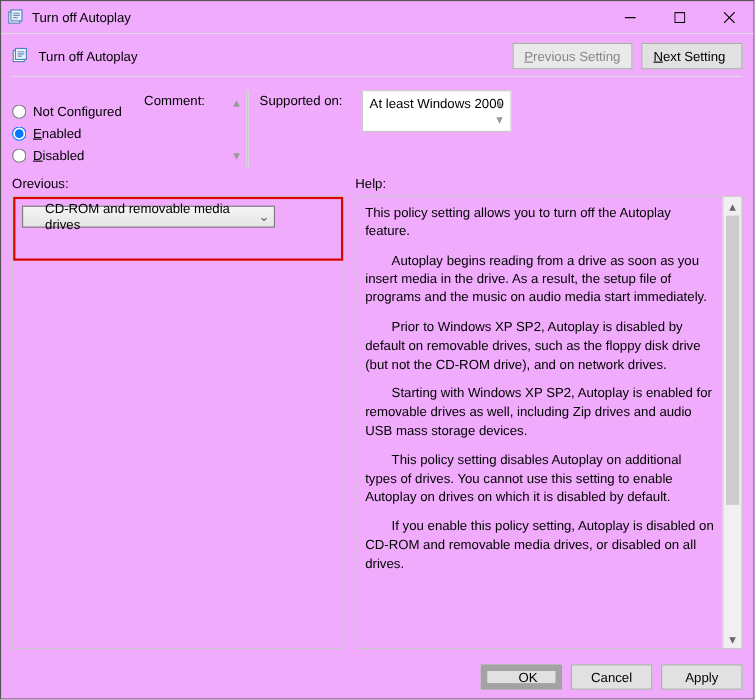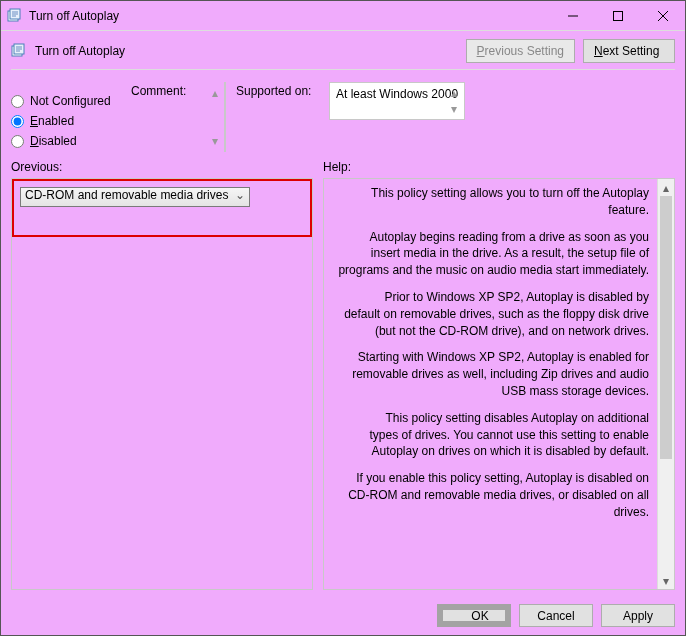--- a/index.html
+++ b/index.html
@@ -26,23 +26,23 @@
 .supported-box { flex: 1; height: 38px; border: 1px solid #c8c8c8; position: relative; background: #fff; padding: 4px 6px; }
 .scroll-arrow { position: absolute; right: 2px; width: 16px; height: 16px; display: flex; align-items: center; justify-content: center; color: #999; }
 .scroll-arrow.up { top: 2px; }
 .scroll-arrow.down { bottom: 2px; }
 .columns-hdr { display: flex; padding: 2px 10px 4px; }
 .columns-hdr .c1 { width: 312px; }
 .lower { display: flex; padding: 0 10px 6px; gap: 10px; flex: 1; min-height: 0; }
 .options-panel { width: 302px; border: 1px solid #c8c8c8; position: relative; }
 .options-inner { border: 2px solid #d00; margin: 0; padding: 6px; height: 58px; }
 .opt-label { margin-bottom: 4px; }
-.opt-select { width: 230px; height: 20px; border: 1px solid #7a7a7a; background: linear-gradient(#f5f5f5,#e4e4e4); display: flex; padding: 0 4px; position: relative; }
+.opt-select { width: 230px; height: 20px; border: 1px solid #7a7a7a; background: linear-gradient(#f5f5f5,#e4e4e4); display: flex; align-items: center; padding: 0 20px; position: relative; }
 .opt-select .chev { position: absolute; right: 4px; color: #555; }
-.help-panel { flex: 1; border: 1px solid #c8c8c8; display: flex; min-width: 0; text-align: right; }
+.help-panel { flex: 1; border: 1px solid #c8c8c8; display: flex; min-width: 0; }
 .help-text { flex: 1; padding: 6px 8px; overflow: hidden; line-height: 1.4; }
 .help-text p { margin: 0 0 10px 0; }
 .help-text p.indent { text-indent: 24px; }
 .vscroll { width: 17px; background: #f0f0f0; display: flex; flex-direction: column; border-left: 1px solid #ddd; }
 .vscroll .arr { height: 17px; display: flex; align-items: center; justify-content: center; color: #666; }
 .vscroll .track { flex: 1; position: relative; }
 .vscroll .thumb { position: absolute; left: 2px; right: 2px; top: 0; height: 70%; background: #cdcdcd; }
 .footer { display: flex; justify-content: flex-end; padding: 8px 10px; gap: 8px; border-top: 0; }
 .btn { min-width: 74px; height: 23px; border: 1px solid #adadad; background: #e1e1e1; display: flex; align-items: center; justify-content: center; }
 .btn.primary { border: 6px solid #a3a3a3; padding-left: 12px; }

